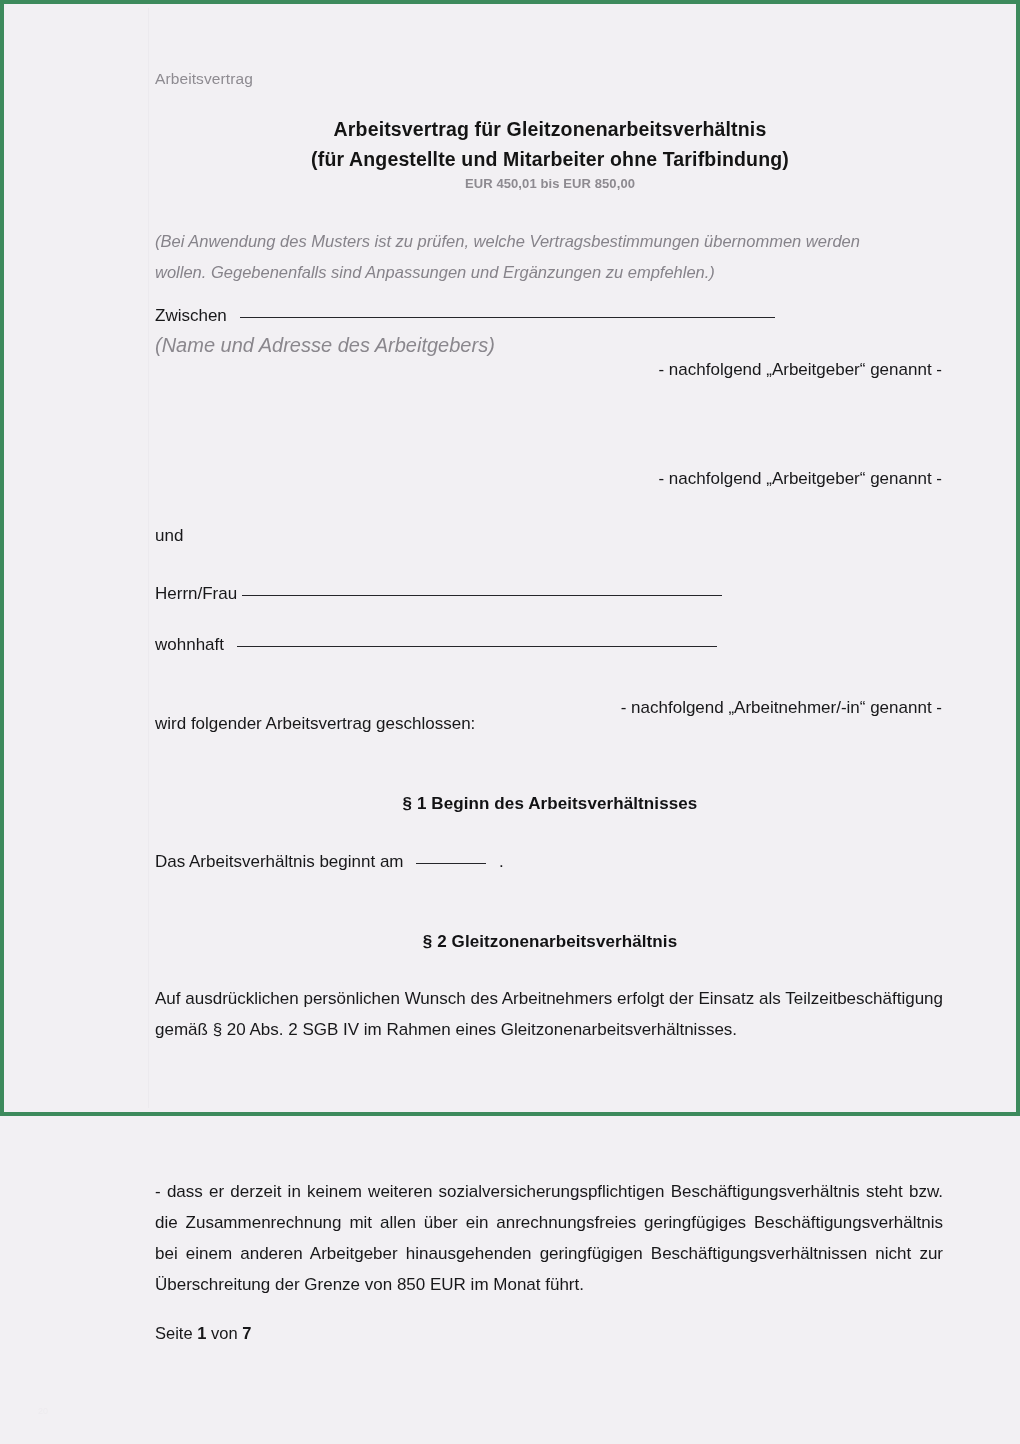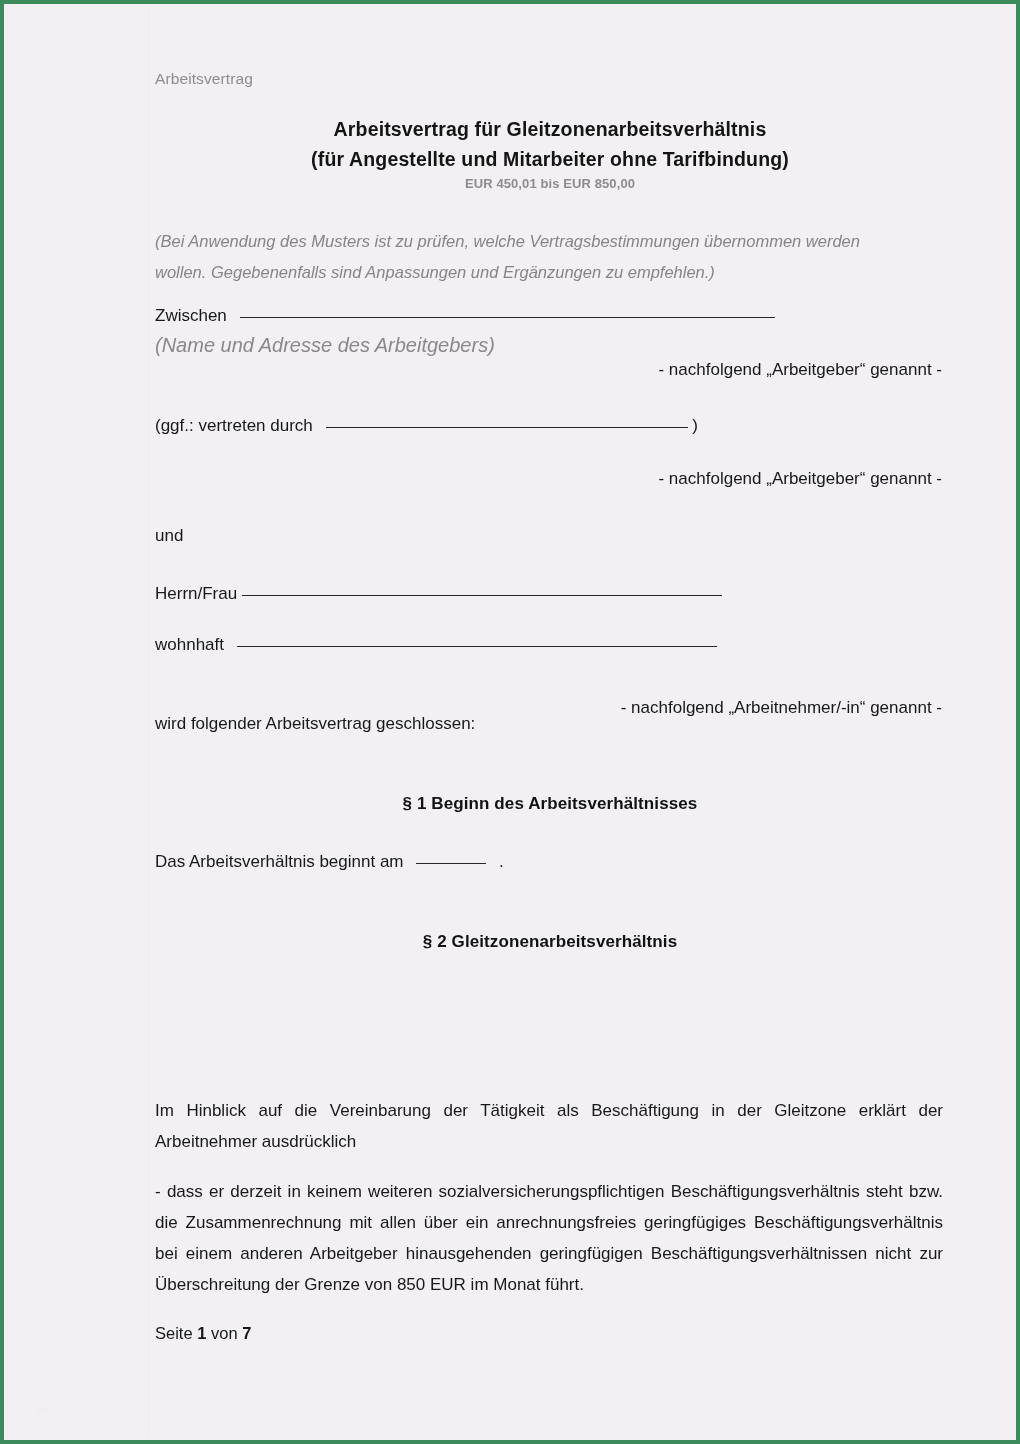--- a/index.html
+++ b/index.html
@@ -15,21 +15,21 @@
     -webkit-font-smoothing: antialiased;
     overflow: hidden;
   }
 
   
   .page-frame {
     position: absolute;
     left: 0;
     top: 0;
     width: 1020px;
-    height: 1444px;
+    height: 1116px;
     box-sizing: border-box;
     border: 4px solid #3d8a5c;
     background: #f2f0f3;
   }
 
   
   .paper-edge {
     position: absolute;
     left: 144px;
     top: 4px;
@@ -189,25 +189,20 @@
 
     <div class="row" style="top:299px;">
       <span>Zwischen</span>
       <span class="rule" style="width:535px; margin-left:8px;"></span>
     </div>
 
     <div class="hint" style="top:330px;">(Name und Adresse des Arbeitgebers)</div>
 
     <div class="right-note" style="top:356px;">- nachfolgend „Arbeitgeber“ genannt -</div>
 
-    <div class="row" style="top:409px;">
-      <span>(ggf.: vertreten durch</span>
-      <span class="rule" style="width:362px; margin-left:8px;"></span>
-      <span>)</span>
-    </div>
 
     <div class="right-note" style="top:465px;">- nachfolgend „Arbeitgeber“ genannt -</div>
 
     <div class="row" style="top:519px;">
       <span>und</span>
     </div>
 
     <div class="row" style="top:577px;">
       <span>Herrn/Frau</span>
       <span class="rule" style="width:480px;"></span>
@@ -227,22 +222,22 @@
     <div class="section-heading" style="top:790px;">§ 1 Beginn des Arbeitsverhältnisses</div>
 
     <div class="row" style="top:845px;">
       <span>Das Arbeitsverhältnis beginnt am</span>
       <span class="rule short" style="width:70px; margin-left:8px;"></span>
       <span style="margin-left:8px;">.</span>
     </div>
 
     <div class="section-heading" style="top:928px;">§ 2 Gleitzonenarbeitsverhältnis</div>
 
-
-    <div class="para" style="top:1091px;">Im Hinblick auf die Vereinbarung der Tätigkeit als Beschäftigung in der Gleitzone erklärt der Arbeitnehmer ausdrücklich</div>
+    <div class="para" style="top:979px;">Auf ausdrücklichen persönlichen Wunsch des Arbeitnehmers erfolgt der Einsatz als Teilzeitbeschäftigung gemäß § 20 Abs. 2 SGB IV im Rahmen eines Gleitzonenarbeitsverhältnisses.</div>
+
 
     <div class="para" style="top:1172px;">- dass er derzeit in keinem weiteren sozialversicherungspflichtigen Beschäftigungsverhältnis steht bzw. die Zusammenrechnung mit allen über ein anrechnungsfreies geringfügiges Beschäftigungsverhältnis bei einem anderen Arbeitgeber hinausgehenden geringfügigen Beschäftigungsverhältnissen nicht zur Überschreitung der Grenze von 850 EUR im Monat führt.</div>
 
     <div class="footer">
       <span>Seite</span>
       <b>1</b>
       <span>von</span>
       <b>7</b>
     </div>
   </div>

